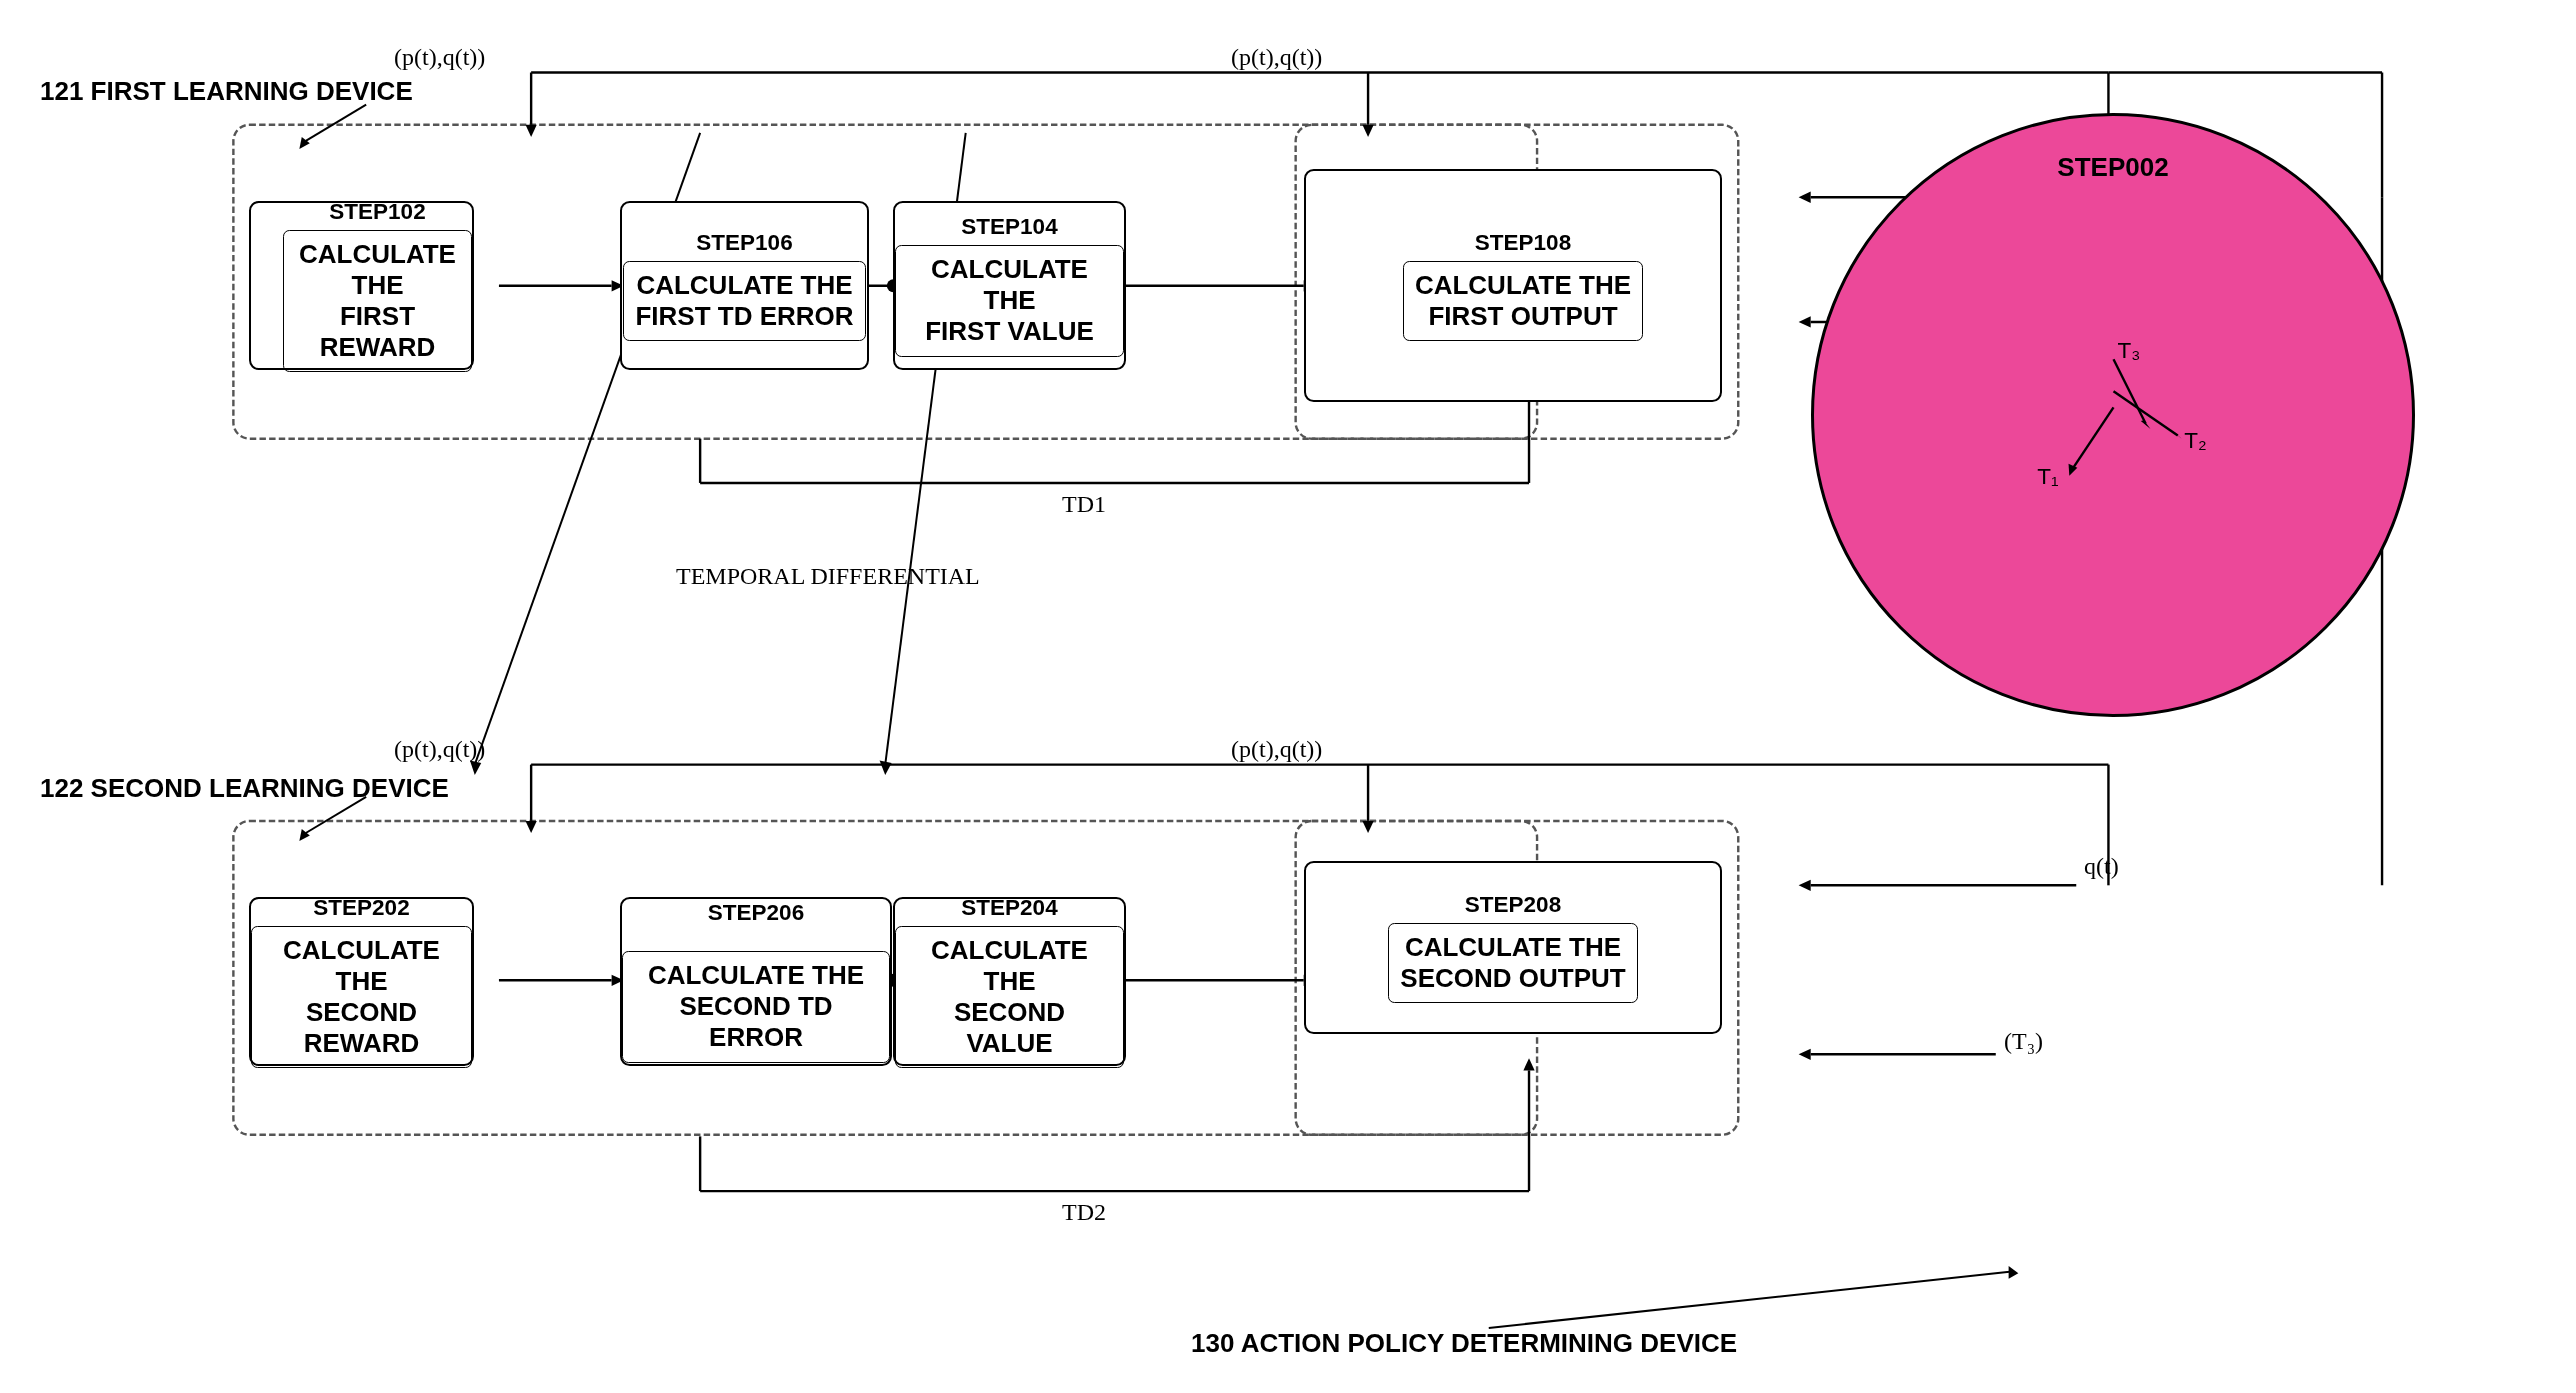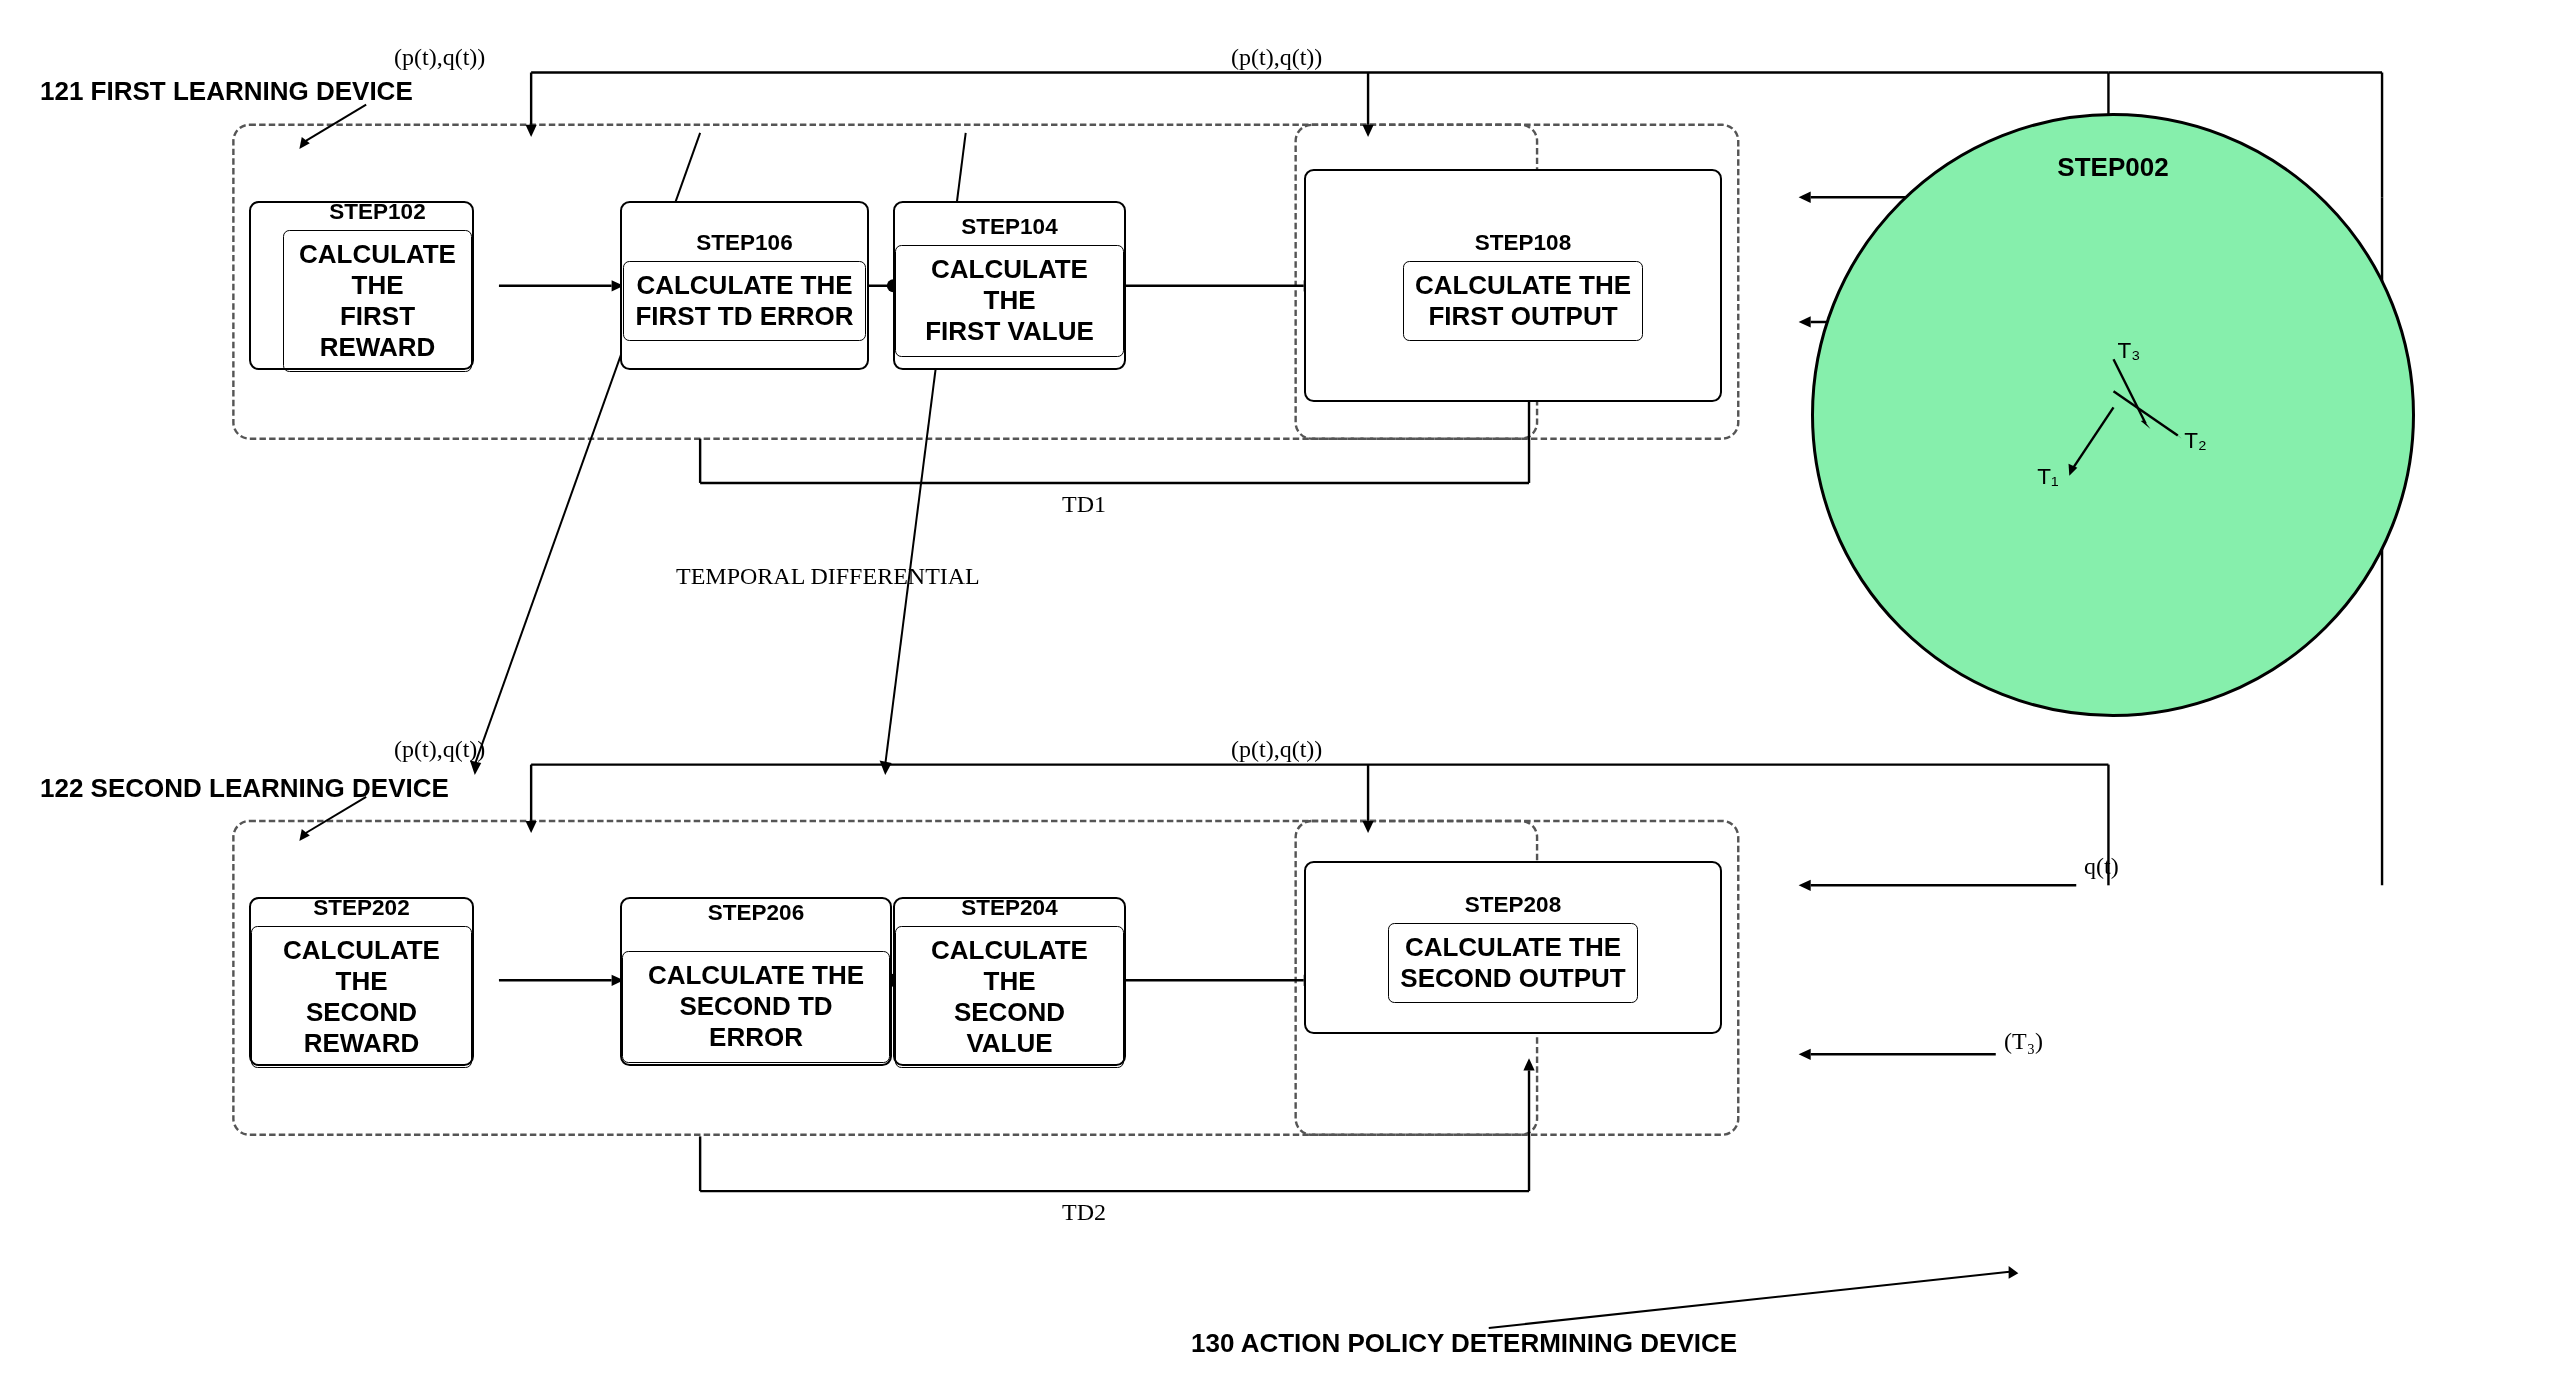--- a/index.html
+++ b/index.html
@@ -61,21 +61,21 @@
       top: 0;
       left: 0;
       width: 2576px;
       height: 1394px;
       overflow: visible;
     }
     .circle-step {
       position: absolute;
       border: 3.2px solid #000;
       border-radius: 50%;
-      background: #86efac;
+      background: #ec4899;
       display: flex;
       flex-direction: column;
       align-items: center;
       justify-content: center;
       text-align: center;
     }
   </style>
 </head>
 <body>
 

